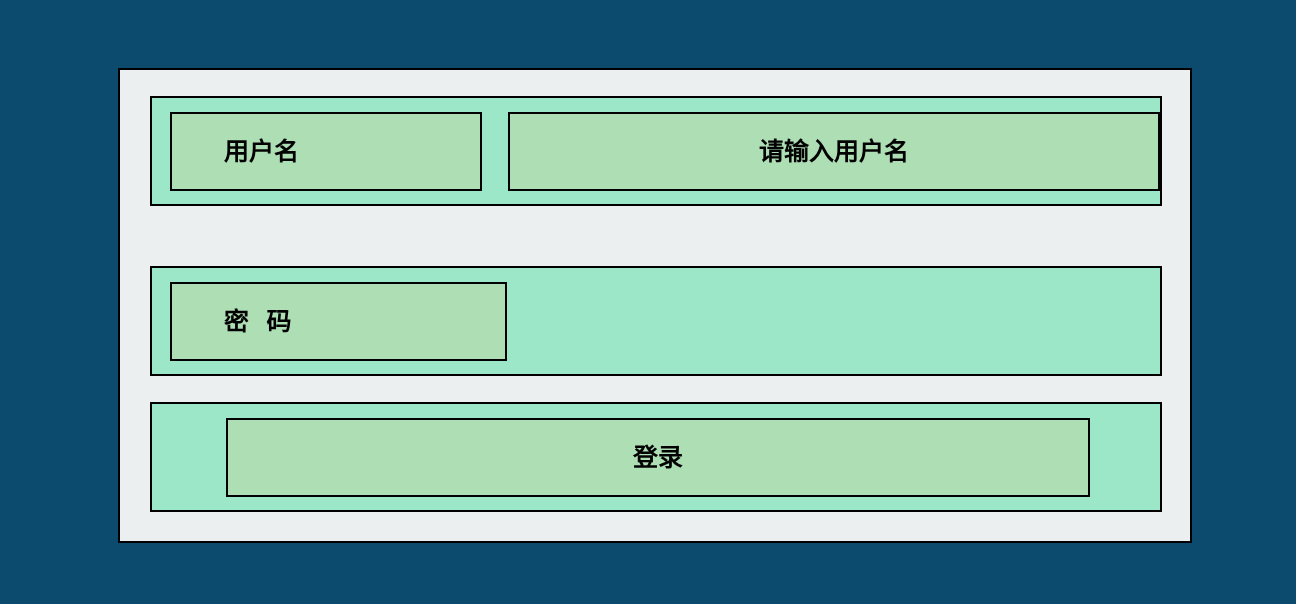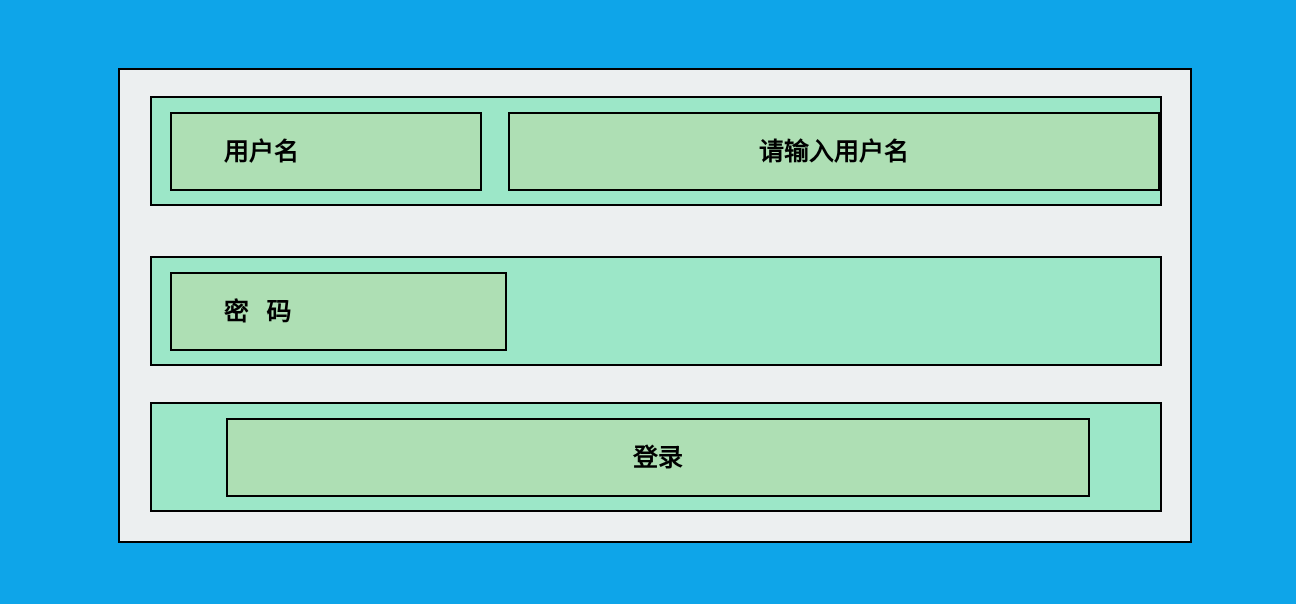--- a/index.html
+++ b/index.html
@@ -12,21 +12,21 @@
     width: 1296px;
     height: 604px;
     overflow: hidden;
     font-family: "DejaVu Sans", "Liberation Sans", sans-serif;
   }
 
   .canvas {
     position: relative;
     width: 1296px;
     height: 604px;
-    background: #0ea5e9;
+    background: #0c4a6e;
   }
 
   
   .login-panel {
     position: absolute;
     left: 118px;
     top: 68px;
     width: 1074px;      
     height: 475px;      
     box-sizing: border-box;
@@ -41,21 +41,21 @@
     left: 30px;              
     width: 1012px;           
     height: 110px;
     box-sizing: border-box;
     background: #9ce7c8;
     border: 2px solid #000000;
     display: flex;
     align-items: center;
   }
   .form-row.row-username { top: 26px; }   
-  .form-row.row-password { top: 186px; }  
+  .form-row.row-password { top: 196px; }  
   .form-row.row-submit   { top: 332px; }  
 
   
   .field-box {
     box-sizing: border-box;
     height: 79px;
     background: #aedfb4;
     border: 2px solid #000000;
     display: flex;
     align-items: center;

